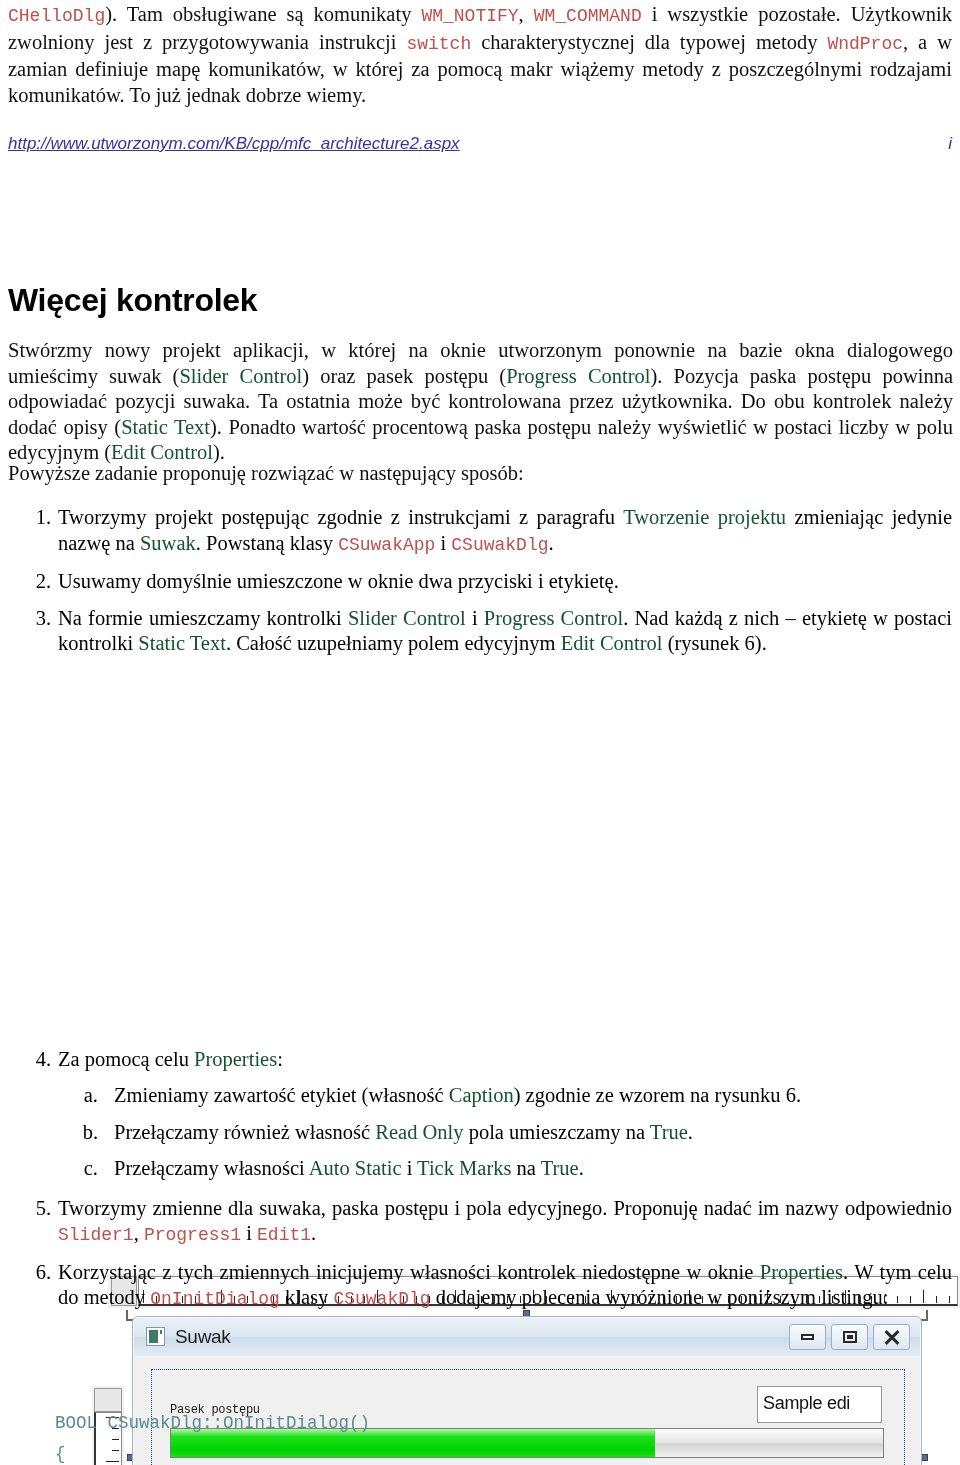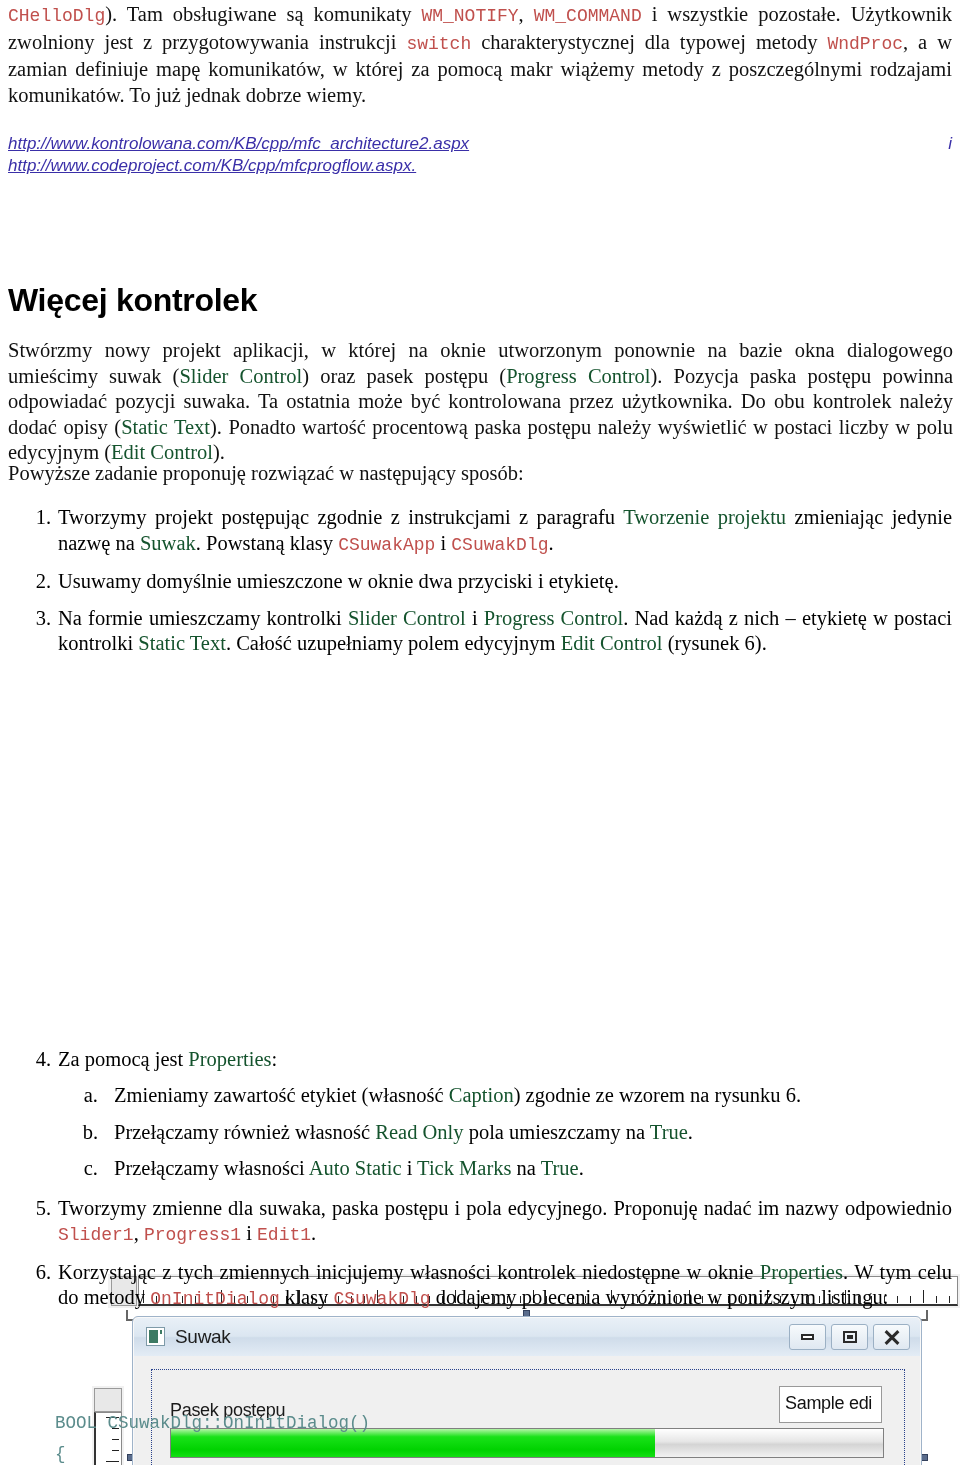--- a/index.html
+++ b/index.html
@@ -358,33 +358,33 @@
 
   .dlg-body {
     position: absolute;
     left: 18px; right: 16px;
     top: 52px; bottom: 18px;
     border: 1px dotted #27408b;
     box-sizing: border-box;
   }
   .lbl {
     position: absolute;
-    font-family: Liberation Sans, sans-serif;
-    font-size: 18px;
+    font-family: Liberation Mono, monospace;
+    font-size: 12px;
     color: #1a1a1a;
     letter-spacing: -0.3px;
     white-space: nowrap;
   }
   .lbl-progress { left: 18px; top: 28px; }
 
   .edit-ctl {
     position: absolute;
     right: 22px;
     top: 16px;
-    width: 103px;
+    width: 125px;
     height: 37px;
     background: #ffffff;
     border: 1px solid #999;
     box-sizing: border-box;
     display: flex;
     align-items: center;
   }
   .edit-ctl span {
     font-family: "Liberation Sans", sans-serif;
     font-size: 18px;
@@ -436,24 +436,23 @@
 <body>
 
 <div class="page">
 
   <div class="top-block">
     <p class="body-par"><span class="code">CHelloDlg</span><span>). Tam obsługiwane są komunikaty </span><span class="code">WM_NOTIFY</span><span>, </span><span class="code">WM_COMMAND</span><span> i wszystkie pozostałe. Użytkownik zwolniony jest z przygotowywania instrukcji </span><span class="code">switch</span><span> charakterystycznej dla typowej metody </span><span class="code">WndProc</span><span>, a w zamian definiuje mapę komunikatów, w której za pomocą makr wiążemy metody z poszczególnymi rodzajami komunikatów. To już jednak dobrze wiemy.</span></p>
   </div>
 
   <div class="info-block">
     <div class="url-row">
-      <a class="url" href="#">http://www.kontrolowana.com/KB/cpp/mfc_architecture2.aspx</a>
+      <a class="url" href="#">http://www.utworzonym.com/KB/cpp/mfc_architecture2.aspx</a>
       <span class="url">i</span>
     </div>
-    <a class="url" href="#">http://www.codeproject.com/KB/cpp/mfcprogflow.aspx.</a>
   </div>
 
   <h2 class="hdr">Więcej kontrolek</h2>
 
   <div class="intro-par">
     <p class="body-par"><span>Stwórzmy nowy projekt aplikacji, w której na oknie utworzonym ponownie na bazie okna dialogowego umieścimy suwak (</span><span class="lnk-blue">Slider Control</span><span>) oraz pasek postępu (</span><span class="lnk-blue">Progress Control</span><span>). Pozycja paska postępu powinna odpowiadać pozycji suwaka. Ta ostatnia może być kontrolowana przez użytkownika. Do obu kontrolek należy dodać opisy (</span><span class="lnk-blue">Static Text</span><span>). Ponadto wartość procentową paska postępu należy wyświetlić w postaci liczby w polu edycyjnym (</span><span class="lnk-blue">Edit Control</span><span>).</span></p>
   </div>
 
   <div class="propose-par">
     <p class="body-par">Powyższe zadanie proponuję rozwiązać w następujący sposób:</p>
@@ -593,21 +592,21 @@
             </div>
           </div>
 
         </div>
       </div>
 
       
     </li>
 
     <li style="margin-top:390px;">
-      <span class="num">4.</span><span>Za pomocą jest </span><span class="lnk-blue">Properties</span><span>:</span>
+      <span class="num">4.</span><span>Za pomocą celu </span><span class="lnk-blue">Properties</span><span>:</span>
 
       <ol class="sub">
         <li>
           <span class="num">a.</span><span>Zmieniamy zawartość etykiet (własność </span><span class="lnk-blue">Caption</span><span>) zgodnie ze wzorem na rysunku 6.</span>
         </li>
         <li>
           <span class="num">b.</span><span>Przełączamy również własność </span><span class="lnk-blue">Read Only</span><span> pola umieszczamy na </span><span class="lnk-blue">True</span><span>.</span>
         </li>
         <li>
           <span class="num">c.</span><span>Przełączamy własności </span><span class="lnk-blue">Auto Static</span><span> i </span><span class="lnk-blue">Tick Marks</span><span> na </span><span class="lnk-blue">True</span><span>.</span>

